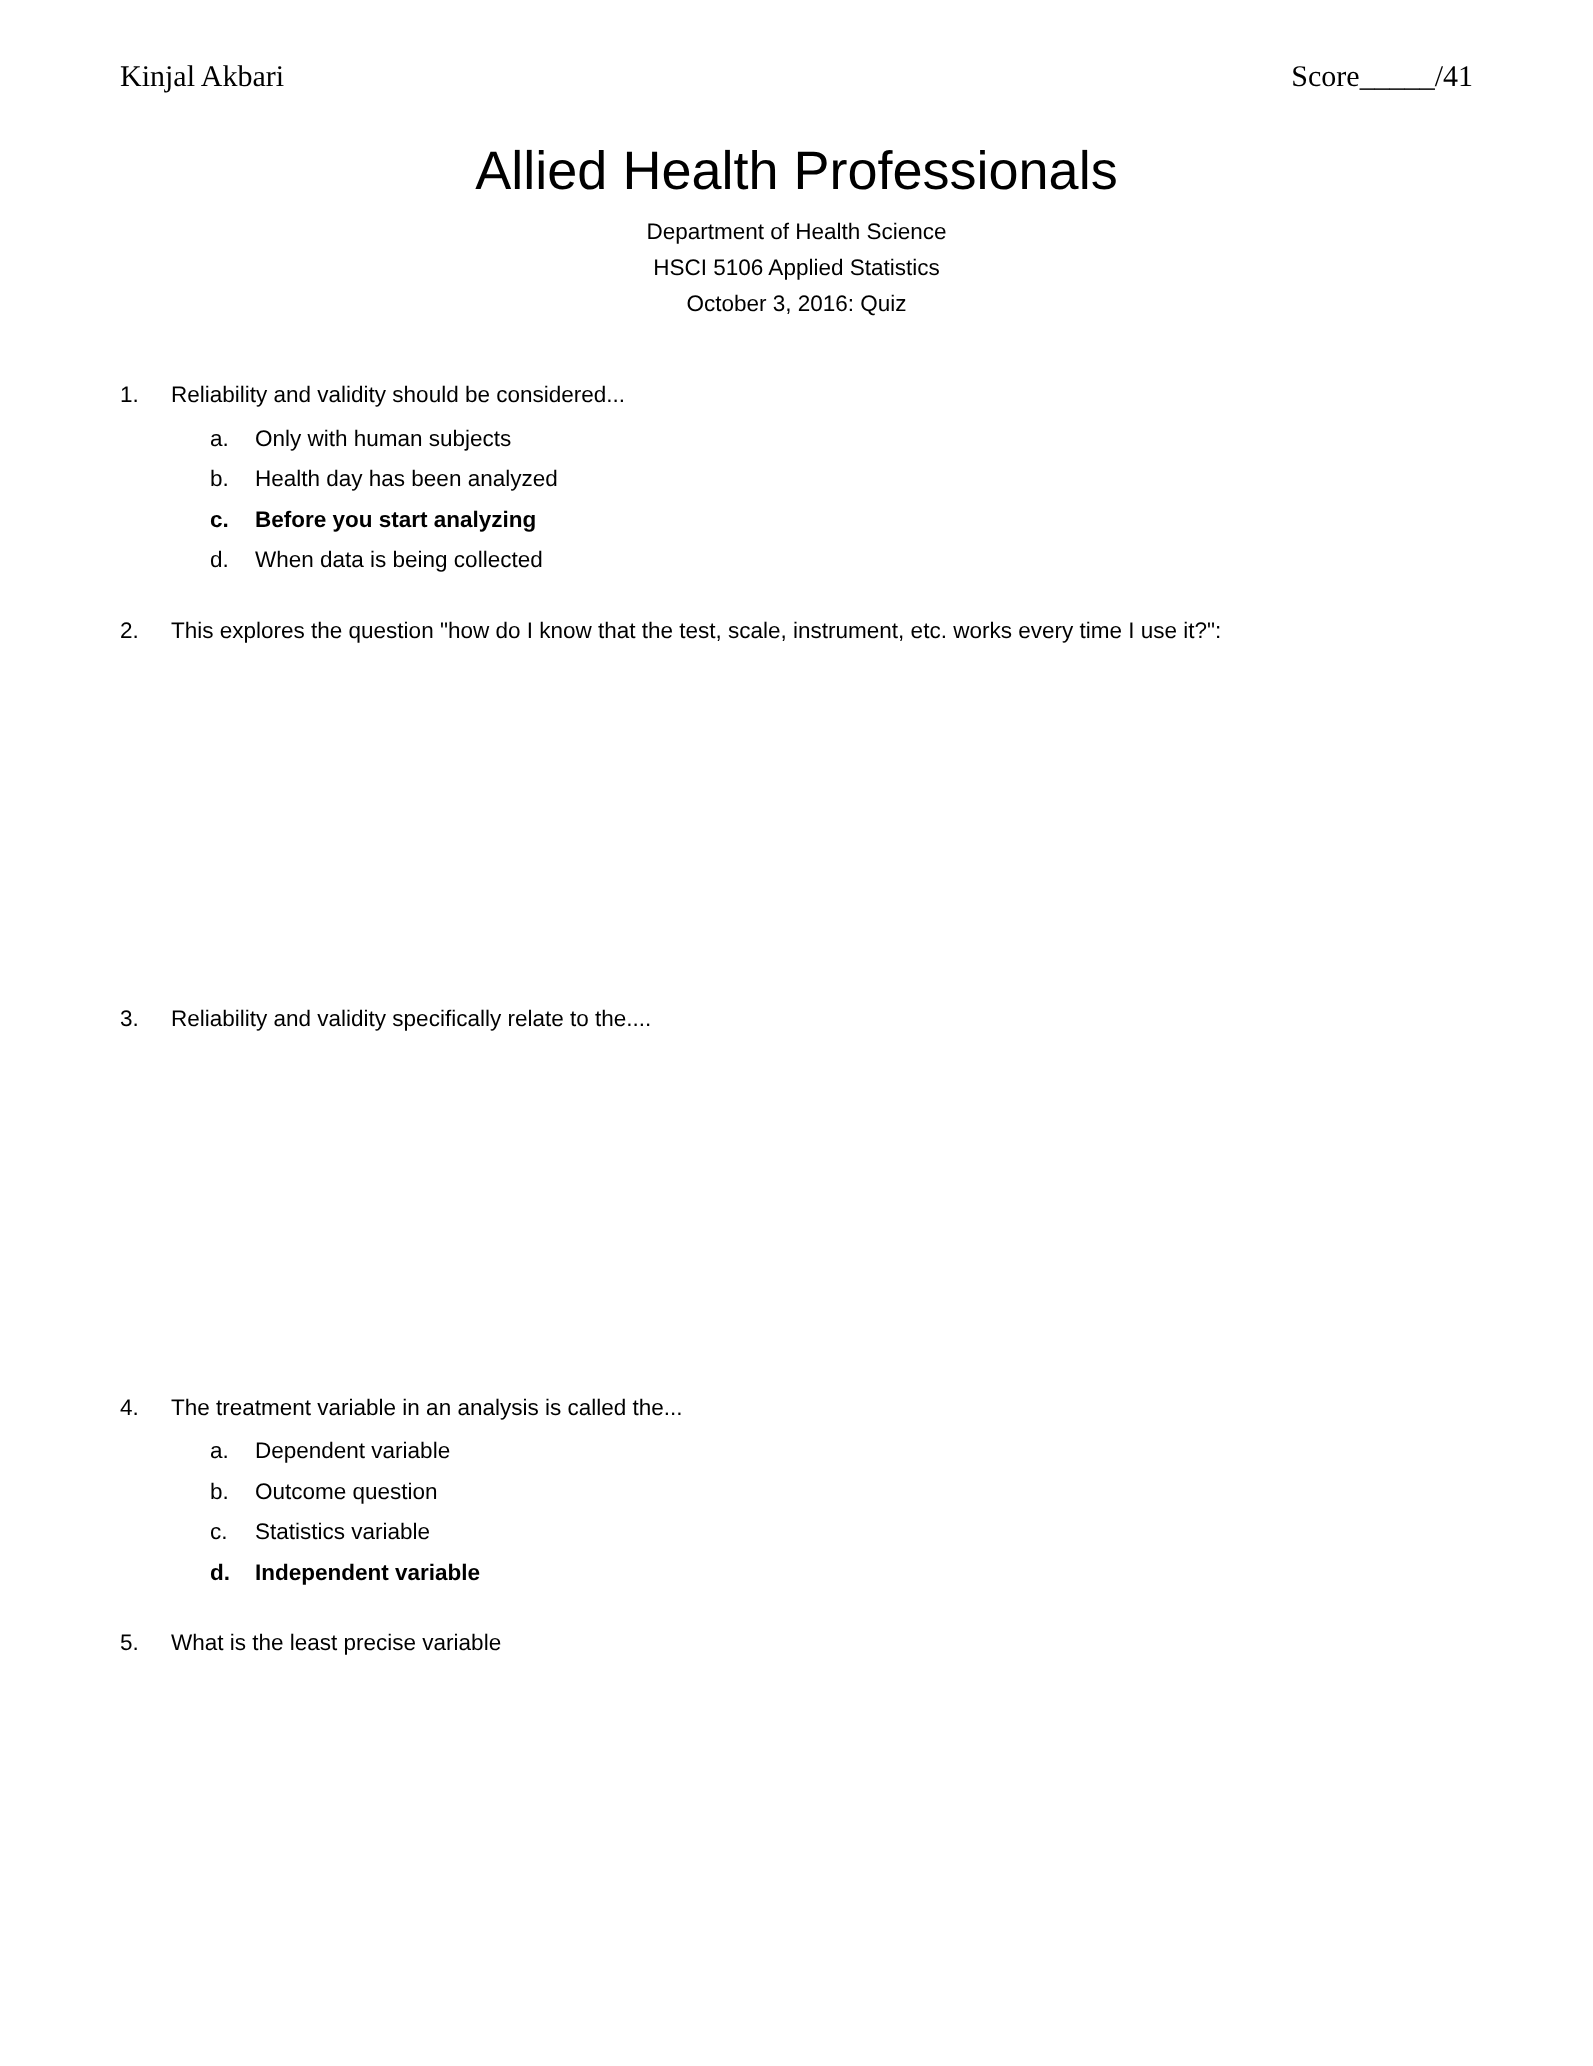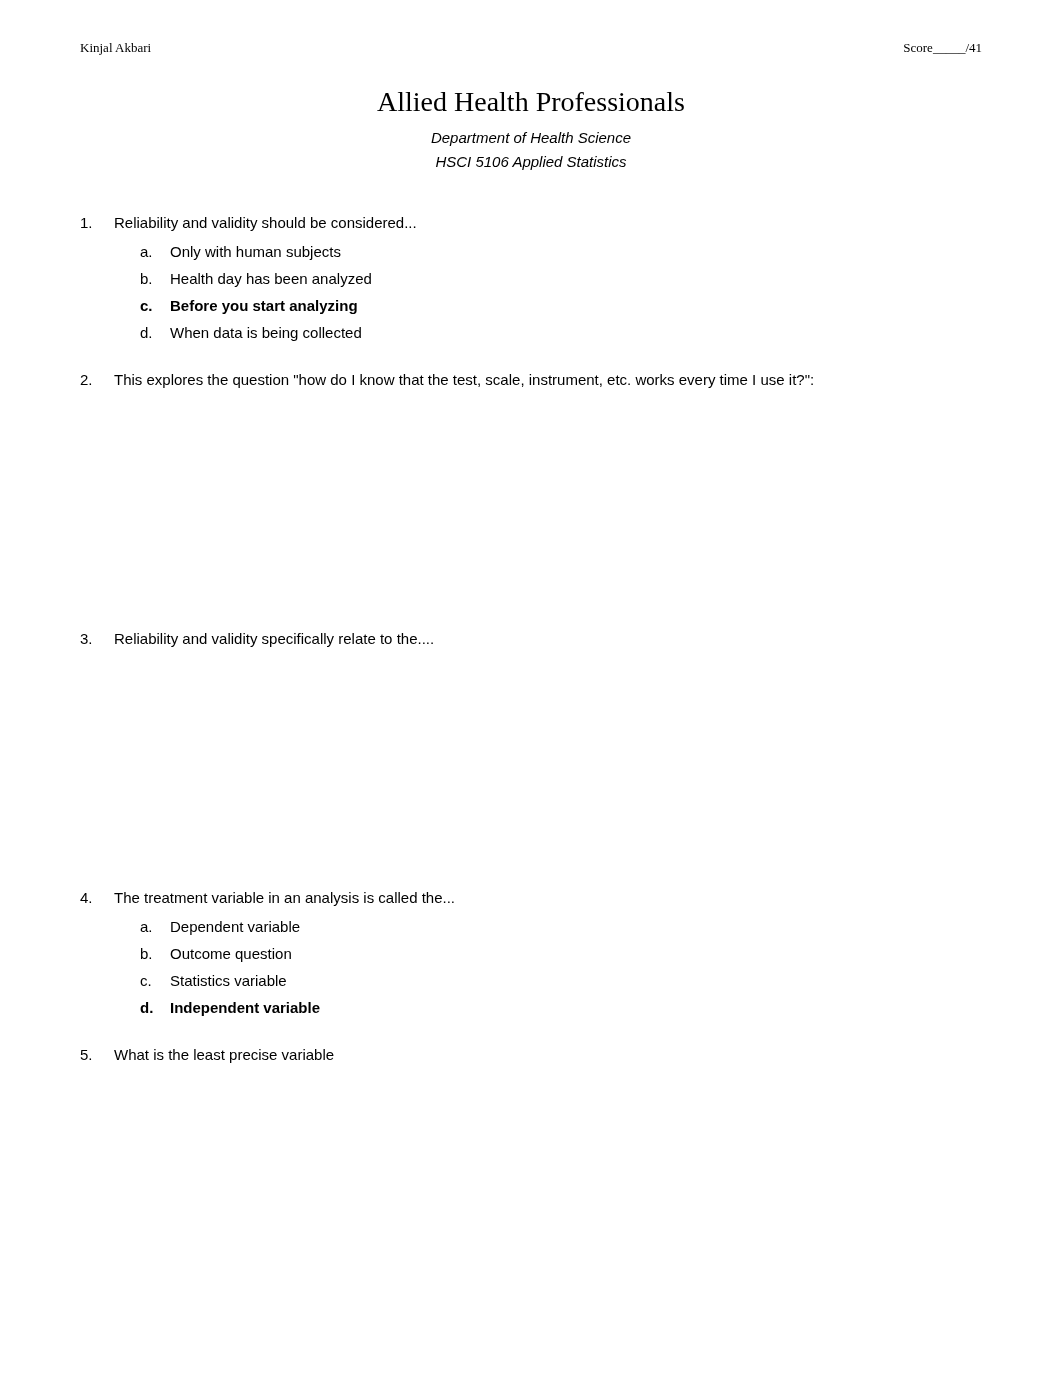--- a/index.html
+++ b/index.html
@@ -15,40 +15,39 @@
       color: #000000;
       width: 1062px;
       min-height: 1377px;
       padding: 40px 80px;
     }
 
     .header-meta {
       display: flex;
       justify-content: space-between;
       margin-bottom: 30px;
-      font-size: 13px;
+      font-size: 20px;
     }
 
     .title-block {
       text-align: center;
       margin-bottom: 40px;
     }
 
     .title-block h1 {
-      font-size: 28px;
+      font-size: 36px;
       font-weight: normal;
-      font-family: Liberation Serif, serif;
+      font-family: Liberation Sans, sans-serif;
       margin-bottom: 8px;
     }
 
     .title-block p {
       font-size: 15px;
       line-height: 1.6;
       font-family: Arial, sans-serif;
-      font-style: italic;
     }
 
     .questions {
       margin-top: 20px;
       font-family: Arial, sans-serif;
       font-size: 15px;
     }
 
     .question {
       margin-bottom: 30px;
@@ -91,20 +90,21 @@
 
 <div class="header-meta">
   <span>Kinjal Akbari</span>
   <span>Score_____/41</span>
 </div>
 
 <div class="title-block">
   <h1>Allied Health Professionals</h1>
   <p>Department of Health Science</p>
   <p>HSCI 5106 Applied Statistics</p>
+  <p>October 3, 2016: Quiz</p>
 </div>
 
 <div class="questions">
 
   <div class="question">
     <div class="question-text">
       <span class="question-number">1.</span>
       <span>Reliability and validity should be considered...</span>
     </div>
     <div class="choices">

